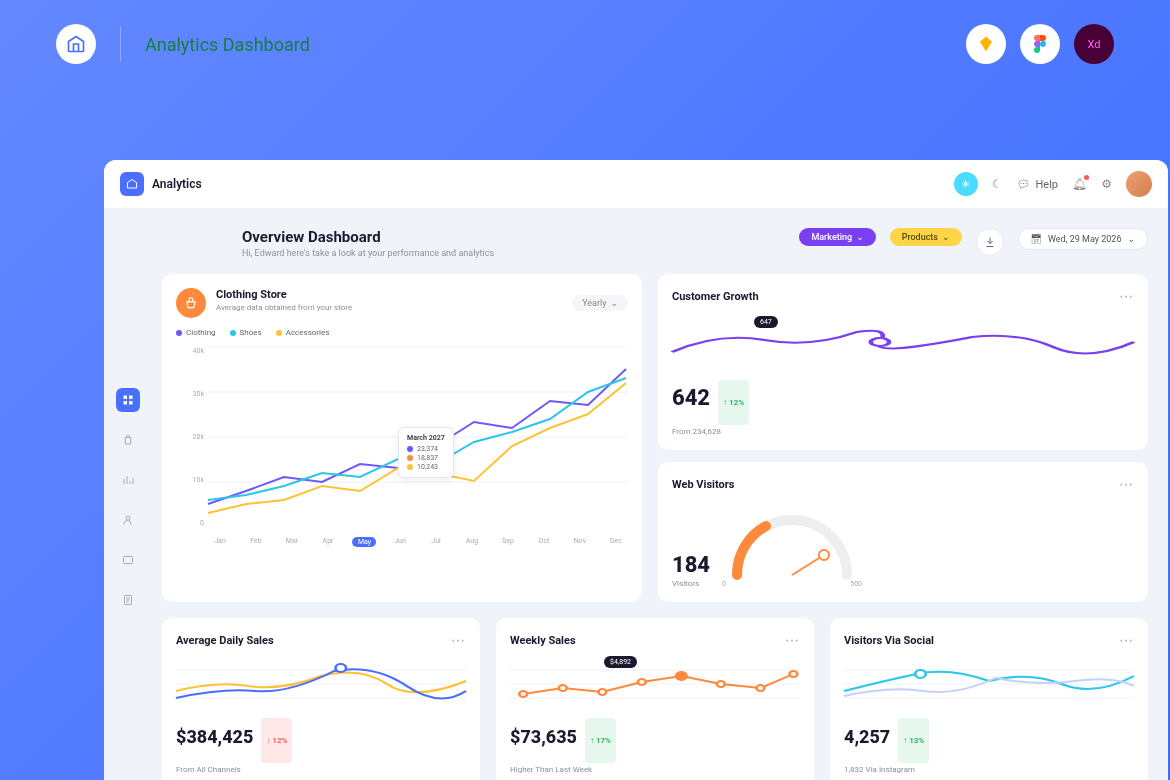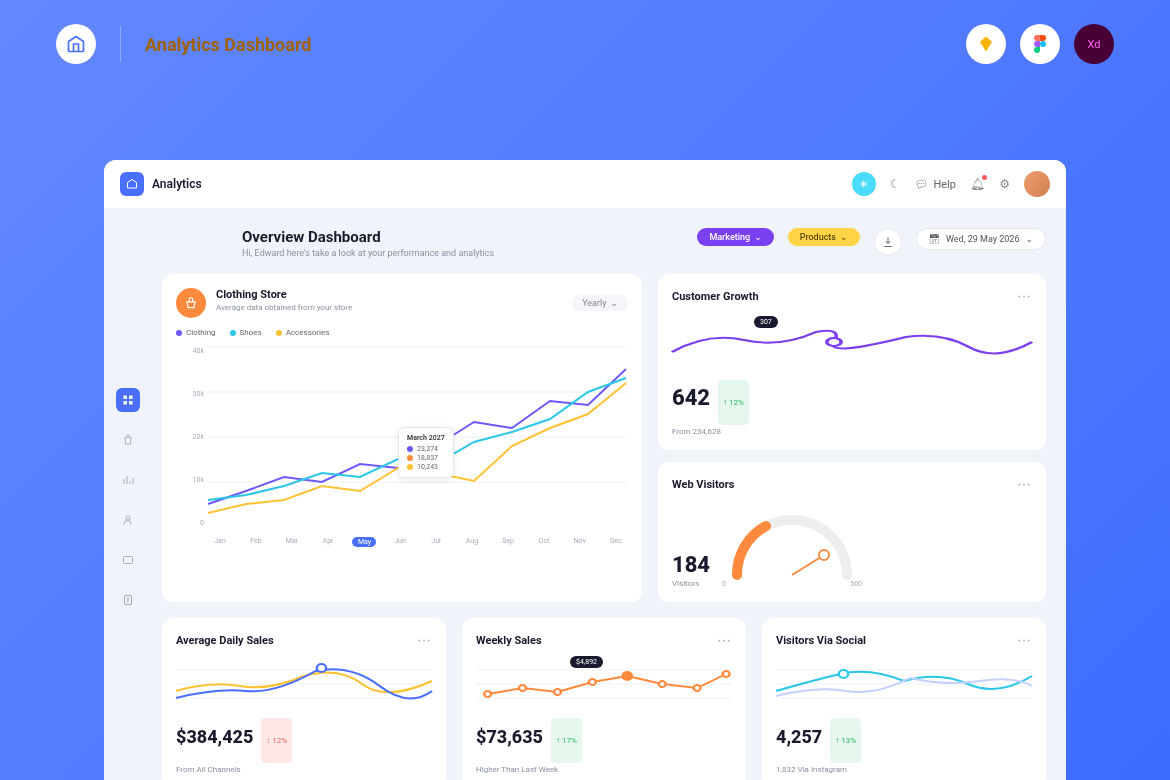--- a/index.html
+++ b/index.html
@@ -1,24 +1,24 @@
 <!DOCTYPE html>
 <html><head>
 <meta charset="utf-8">
 <style>
 *{margin:0;padding:0;box-sizing:border-box;font-family:-apple-system,BlinkMacSystemFont,'Segoe UI',Roboto,sans-serif}
 body{background:linear-gradient(135deg,#6388ff 0%,#3d6cff 100%);width:1170px;height:780px;overflow:hidden}
 .outer-header{display:flex;align-items:center;justify-content:space-between;padding:24px 56px}
 .oh-left{display:flex;align-items:center;gap:24px}
 .oh-logo{width:40px;height:40px;background:#fff;border-radius:50%;display:flex;align-items:center;justify-content:center}
 .oh-divider{width:1px;height:36px;background:rgba(255,255,255,.3)}
-.oh-title{color:#a16207;font-size:18px;font-weight:700}
+.oh-title{color:#15803d;font-size:18px;font-weight:400}
 .oh-right{display:flex;gap:14px}
 .oh-icon{width:40px;height:40px;background:#fff;border-radius:50%;display:flex;align-items:center;justify-content:center}
-.app{position:absolute;left:104px;top:160px;width:962px;height:620px;background:#f1f3fa;border-radius:12px 12px 0 0;overflow:hidden}
+.app{position:absolute;left:104px;top:160px;width:1064px;height:620px;background:#f1f3fa;border-radius:12px 12px 0 0;overflow:hidden}
 .topbar{height:48px;background:#fff;display:flex;align-items:center;padding:0 16px;gap:12px}
 .brand{display:flex;align-items:center;gap:8px}
 .brand-icon{width:24px;height:24px;background:#4a6fff;border-radius:6px;display:flex;align-items:center;justify-content:center}
 .brand-text{font-size:12px;font-weight:600;color:#1a1a2e}
 .search-wrap{margin-left:auto;display:flex;align-items:center;gap:8px;background:#f5f6fa;border-radius:20px;padding:6px 14px;width:260px}
 .search-input{border:none;background:none;outline:none;font-size:11px;flex:1;color:#666}
 .tb-right{margin-left:auto;display:flex;align-items:center;gap:14px}
 .tb-icon{font-size:12px;color:#888;cursor:pointer}
 .tb-help{display:flex;align-items:center;gap:5px;font-size:11px;color:#666}
 .avatar{width:26px;height:26px;border-radius:50%;background:linear-gradient(135deg,#f0a070,#d08050)}
@@ -56,21 +56,21 @@
 .x-axis .active{background:#4a6fff;color:#fff;border-radius:8px;padding:1px 6px}
 .plot{position:absolute;left:32px;right:0;top:0;bottom:20px}
 .tooltip{position:absolute;left:190px;top:80px;background:#fff;border:1px solid #e5e8f0;border-radius:6px;padding:6px 8px;font-size:7px;box-shadow:0 2px 8px rgba(0,0,0,.08)}
 .tooltip-title{font-weight:600;color:#333;margin-bottom:3px}
 .tooltip-row{display:flex;align-items:center;gap:4px;color:#666;margin-top:1px}
 .right-col{display:flex;flex-direction:column;gap:12px}
 .growth-chart{height:60px;position:relative;margin-bottom:8px}
 .badge-753{position:absolute;left:82px;top:4px;background:#1a1a2e;color:#fff;font-size:7px;padding:2px 6px;border-radius:8px}
 .big-num{font-size:22px;font-weight:800;color:#1a1a2e}
 .stat-row{display:flex;align-items:baseline;gap:8px}
-.pct{font-size:8px;font-weight:400;padding:18px 5px;border-radius:4px}
+.pct{font-size:8px;font-weight:700;padding:18px 5px;border-radius:4px}
 .pct-up{color:#2ab765;background:#e6f8ee}
 .pct-down{color:#ff5a5a;background:#ffe8e8}
 .from-text{font-size:8px;color:#8890a0;margin-top:2px}
 .gauge-wrap{display:flex;align-items:flex-end;gap:12px}
 .gauge{position:relative;width:140px;height:80px}
 .gauge-labels{display:flex;justify-content:space-between;font-size:7px;color:#aab;width:140px}
 .bottom-grid{display:grid;grid-template-columns:1fr 1fr 1fr;gap:16px;margin-top:16px}
 .mini-chart{height:56px;margin-bottom:6px;position:relative}
 .mini-badge{position:absolute;left:94px;top:0;background:#1a1a2e;color:#fff;font-size:7px;padding:2px 6px;border-radius:8px}
 svg{overflow:visible}
@@ -286,21 +286,21 @@
           <div class="card">
             <div class="card-head">
                 <div class="card-title">Customer Growth</div>
                 <span class="more">⋯</span>
               </div>
             <div class="growth-chart">
               <svg width="100%" height="100%" viewBox="0 0 200 60" preserveAspectRatio="none">
                 <path d="M0,40 Q20,20 40,28 T80,20 Q95,15 90,30 T130,25 Q150,20 165,35 T200,30" fill="none" stroke="#7b3ff2" stroke-width="2"></path>
                 <circle cx="90" cy="30" r="4" fill="#fff" stroke="#7b3ff2" stroke-width="2"></circle>
               </svg>
-              <div class="badge-753">307</div>
+              <div class="badge-753">647</div>
             </div>
             <div class="stat-row">
                 <span class="big-num">642</span>
                 <span class="pct pct-up">↑ <span>12%</span></span>
               </div>
             <div class="from-text">From 234,628</div>
           </div>
 
           <div class="card">
             <div class="card-head">

